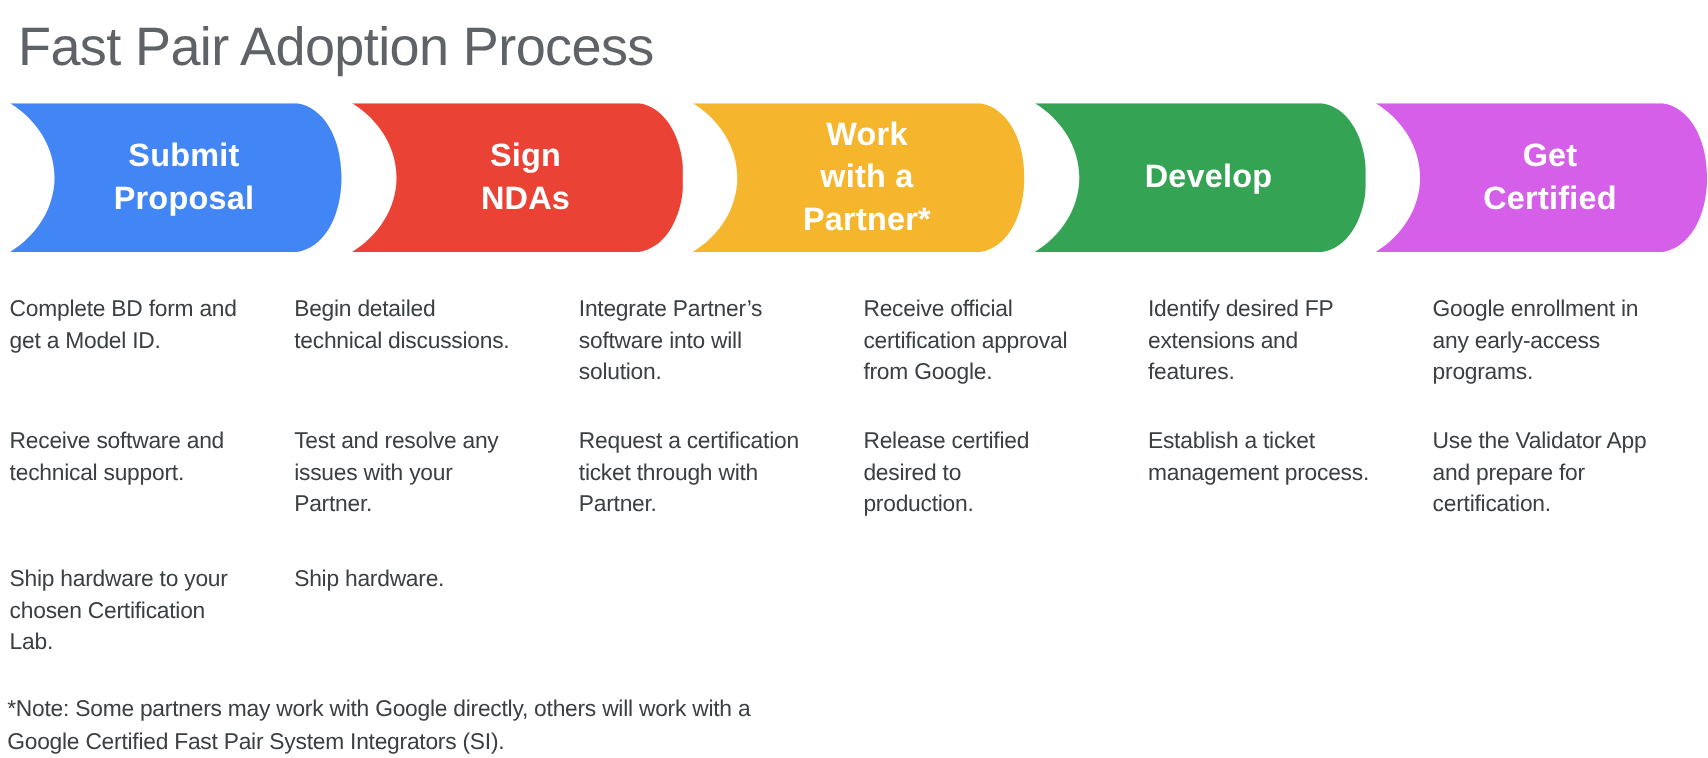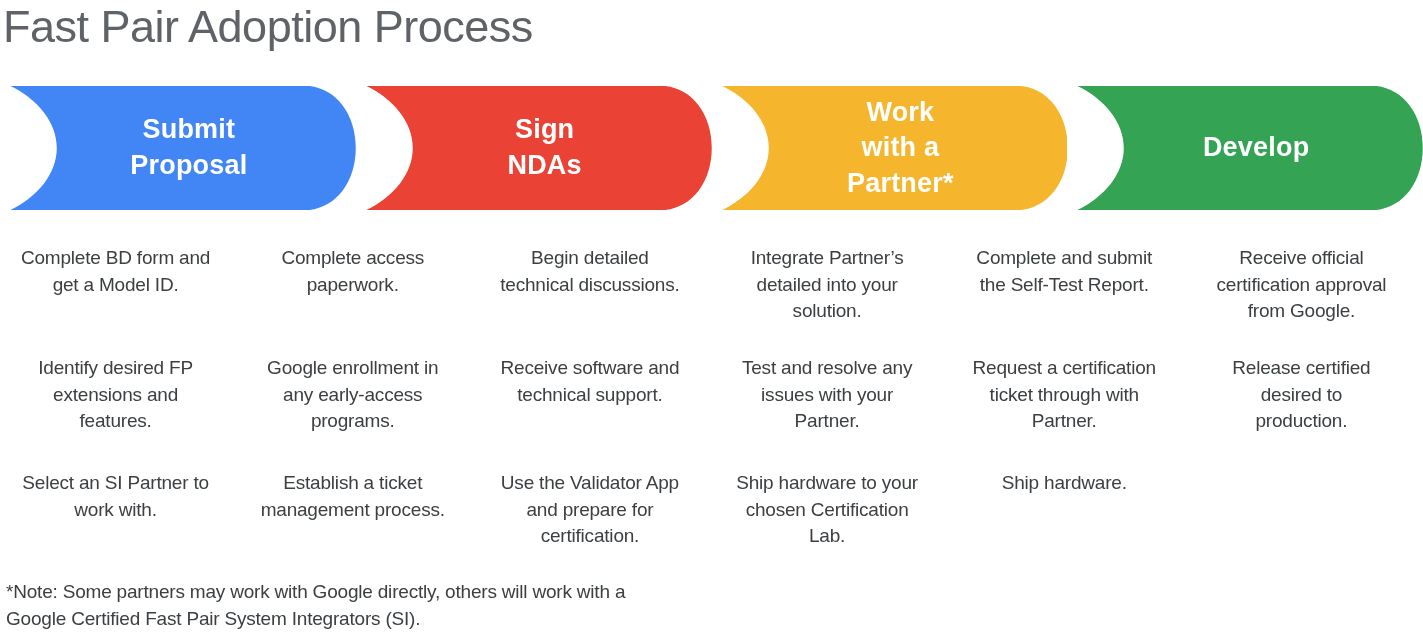--- a/index.html
+++ b/index.html
@@ -7,21 +7,21 @@
     width:1423px; height:632px;
     background:#ffffff;
     font-family:"Liberation Sans", sans-serif;
     position:relative;
     overflow:hidden;
   }
   .title {
     position:absolute; top:1px; left:3px;
     font-size:45px; font-weight:400;
     color:#5f6368; letter-spacing:-0.5px;
-    margin:0;
+    margin:12px;
   }
   .stages {
     position:absolute; top:86px; left:0;
     width:1423px; height:124px;
     display:flex;
   }
   .stage { position:relative; flex:1 1 0; }
   .stage svg {
     position:absolute; left:0; top:0;
     width:100%; height:100%; display:block;
@@ -31,21 +31,20 @@
     display:flex; align-items:center; justify-content:center;
     text-align:center;
     color:#ffffff; font-weight:700; font-size:27px; line-height:1.32;
     white-space:pre-line; letter-spacing:0.2px;
   }
   .grid {
     position:absolute; top:245px; left:0; width:1423px;
     display:grid;
     grid-template-columns:repeat(6, 1fr);
     grid-template-rows:110px 115px auto;
-    text-align:center;
   }
   .cell {
     padding:0 14px 0 8px;
     font-size:19px; line-height:1.4;
     color:#3c4043; letter-spacing:-0.2px;
     white-space:pre-line;
   }
   .footnote {
     position:absolute; top:579px; left:6px;
     font-size:19px; line-height:1.4;
@@ -85,37 +84,40 @@
 Partner*</div>
   </div>
 
   <div class="stage">
     <svg viewBox="0 0 238 124" preserveAspectRatio="none">
       <path d="M 7,0 L 207,0 C 225,3 238,28 238,62 C 238,96 225,121 207,124 L 7,124 C 25,111 38,88 38,62 C 38,36 25,13 7,0 Z" fill="#34A353"></path>
     </svg>
     <div class="stage-label">Develop</div>
   </div>
 
+  <div class="stage">
+    <svg viewBox="0 0 238 124" preserveAspectRatio="none">
+      <path d="M 7,0 L 207,0 C 225,3 238,28 238,62 C 238,96 225,121 207,124 L 7,124 C 25,111 38,88 38,62 C 38,36 25,13 7,0 Z" fill="#D55FE8"></path>
+    </svg>
+    <div class="stage-label">Get
+Certified</div>
+  </div>
 
 
 </div>
 
 <div class="grid">
 
   <div class="cell">Complete BD form and
 get a Model ID.</div>
-  <div class="cell">Complete access
-paperwork.</div>
   <div class="cell">Begin detailed
 technical discussions.</div>
   <div class="cell">Integrate Partner’s
-detailed into your
+software into will
 solution.</div>
-  <div class="cell">Complete and submit
-the Self-Test Report.</div>
   <div class="cell">Receive official
 certification approval
 from Google.</div>
 
   <div class="cell">Identify desired FP
 extensions and
 features.</div>
   <div class="cell">Google enrollment in
 any early-access
 programs.</div>
@@ -124,22 +126,20 @@
   <div class="cell">Test and resolve any
 issues with your
 Partner.</div>
   <div class="cell">Request a certification
 ticket through with
 Partner.</div>
   <div class="cell">Release certified
 desired to
 production.</div>
 
-  <div class="cell">Select an SI Partner to
-work with.</div>
   <div class="cell">Establish a ticket
 management process.</div>
   <div class="cell">Use the Validator App
 and prepare for
 certification.</div>
   <div class="cell">Ship hardware to your
 chosen Certification
 Lab.</div>
   <div class="cell">Ship hardware.</div>
 </div>

